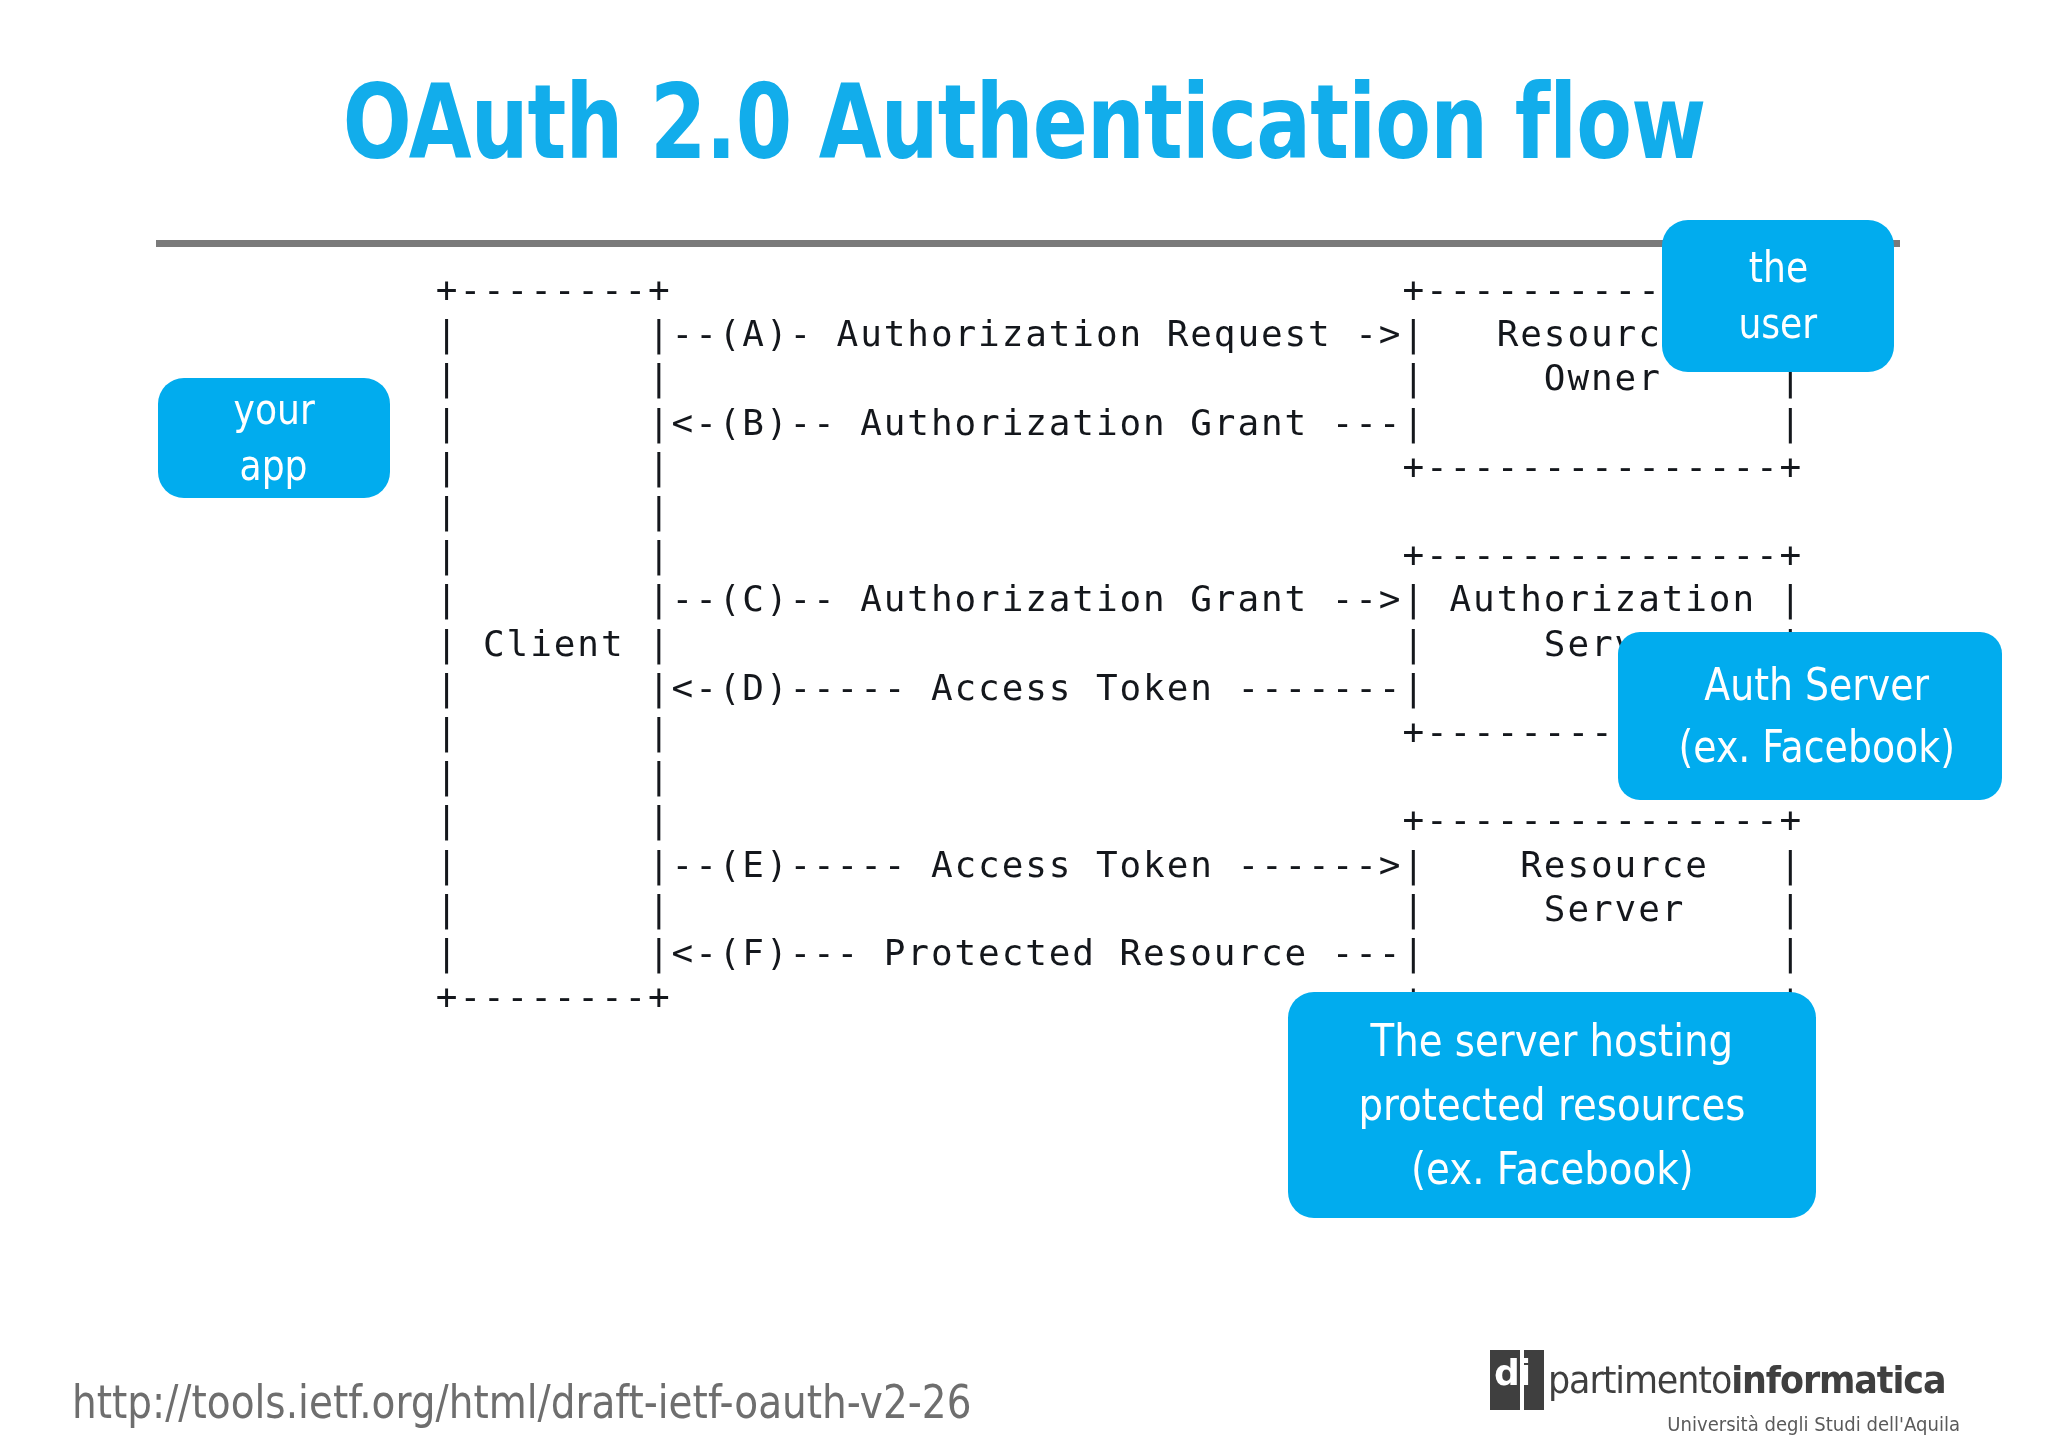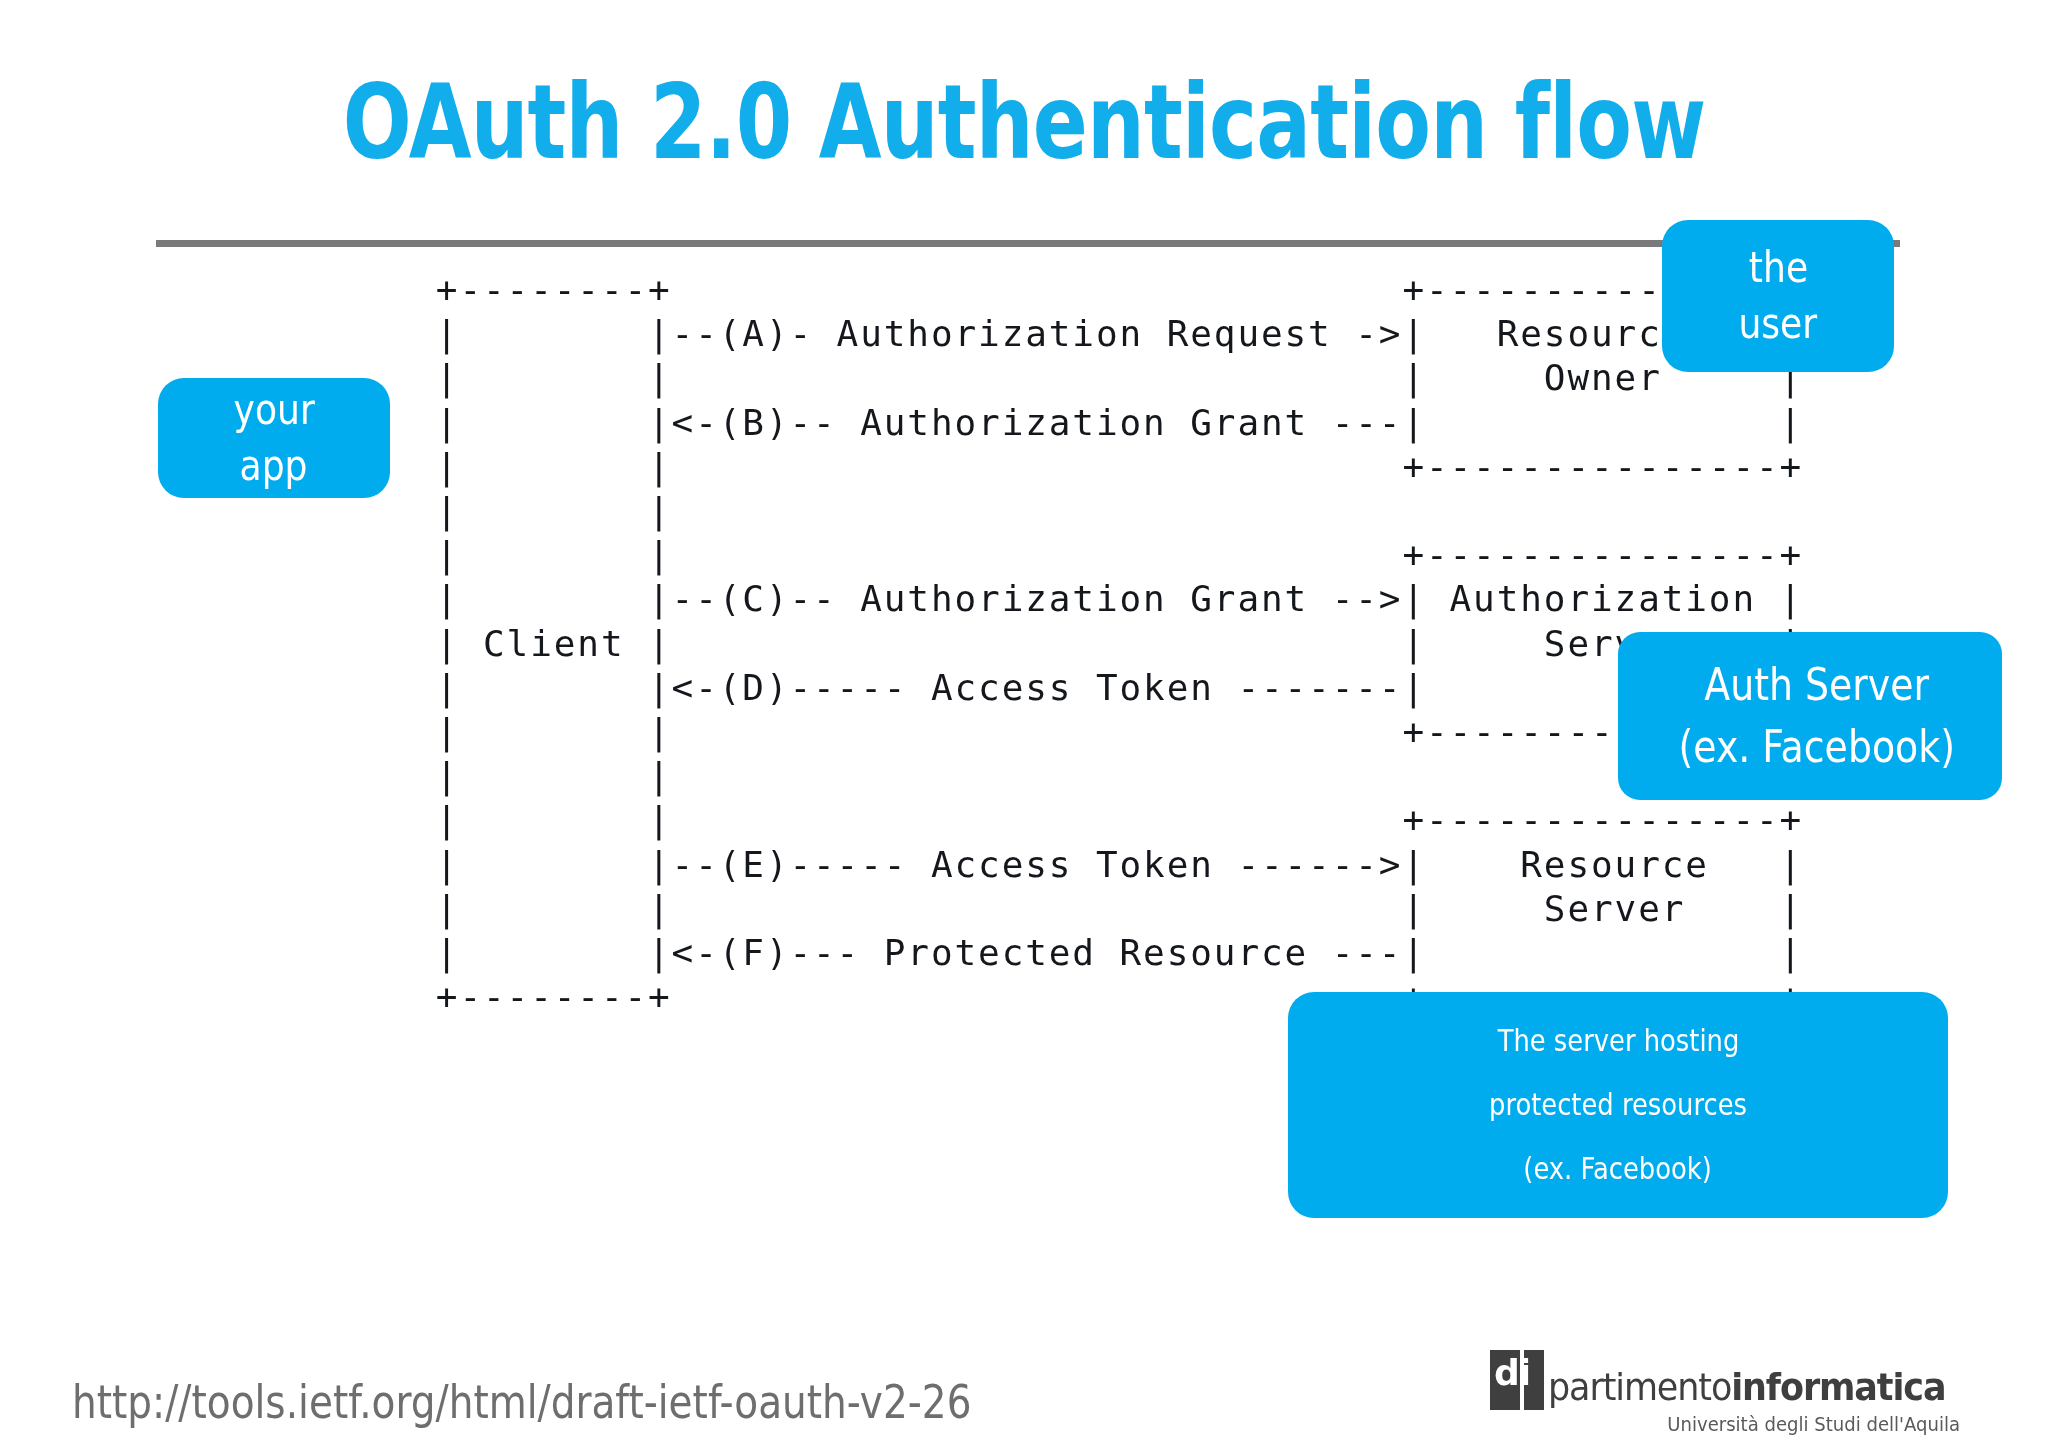--- a/index.html
+++ b/index.html
@@ -101,23 +101,23 @@
     width: 384px;
     height: 168px;
     font-size: 44px;
     line-height: 62px;
     border-radius: 22px;
     padding-left: 13px;
   }
   #callout-resource-server {
     left: 1288px;
     top: 992px;
-    width: 660px;
+    width: 528px;
     height: 226px;
-    font-size: 30px;
+    font-size: 45px;
     line-height: 64px;
     border-radius: 26px;
   }
 
   
   #footer-url {
     position: absolute;
     left: 72px;
     top: 1374px;
     color: #6e6e6e;
@@ -132,21 +132,21 @@
   
   #logo {
     position: absolute;
     left: 1490px;
     top: 1350px;
     width: 470px;
     height: 86px;
   }
   #logo-row {
     display: flex;
-    align-items: flex-end;
+    align-items: center;
     height: 60px;
   }
   #logo-mark {
     width: 54px;
     height: 60px;
     background: #3f3f3f;
     position: relative;
     flex: 0 0 auto;
     margin-right: 4px;
   }

